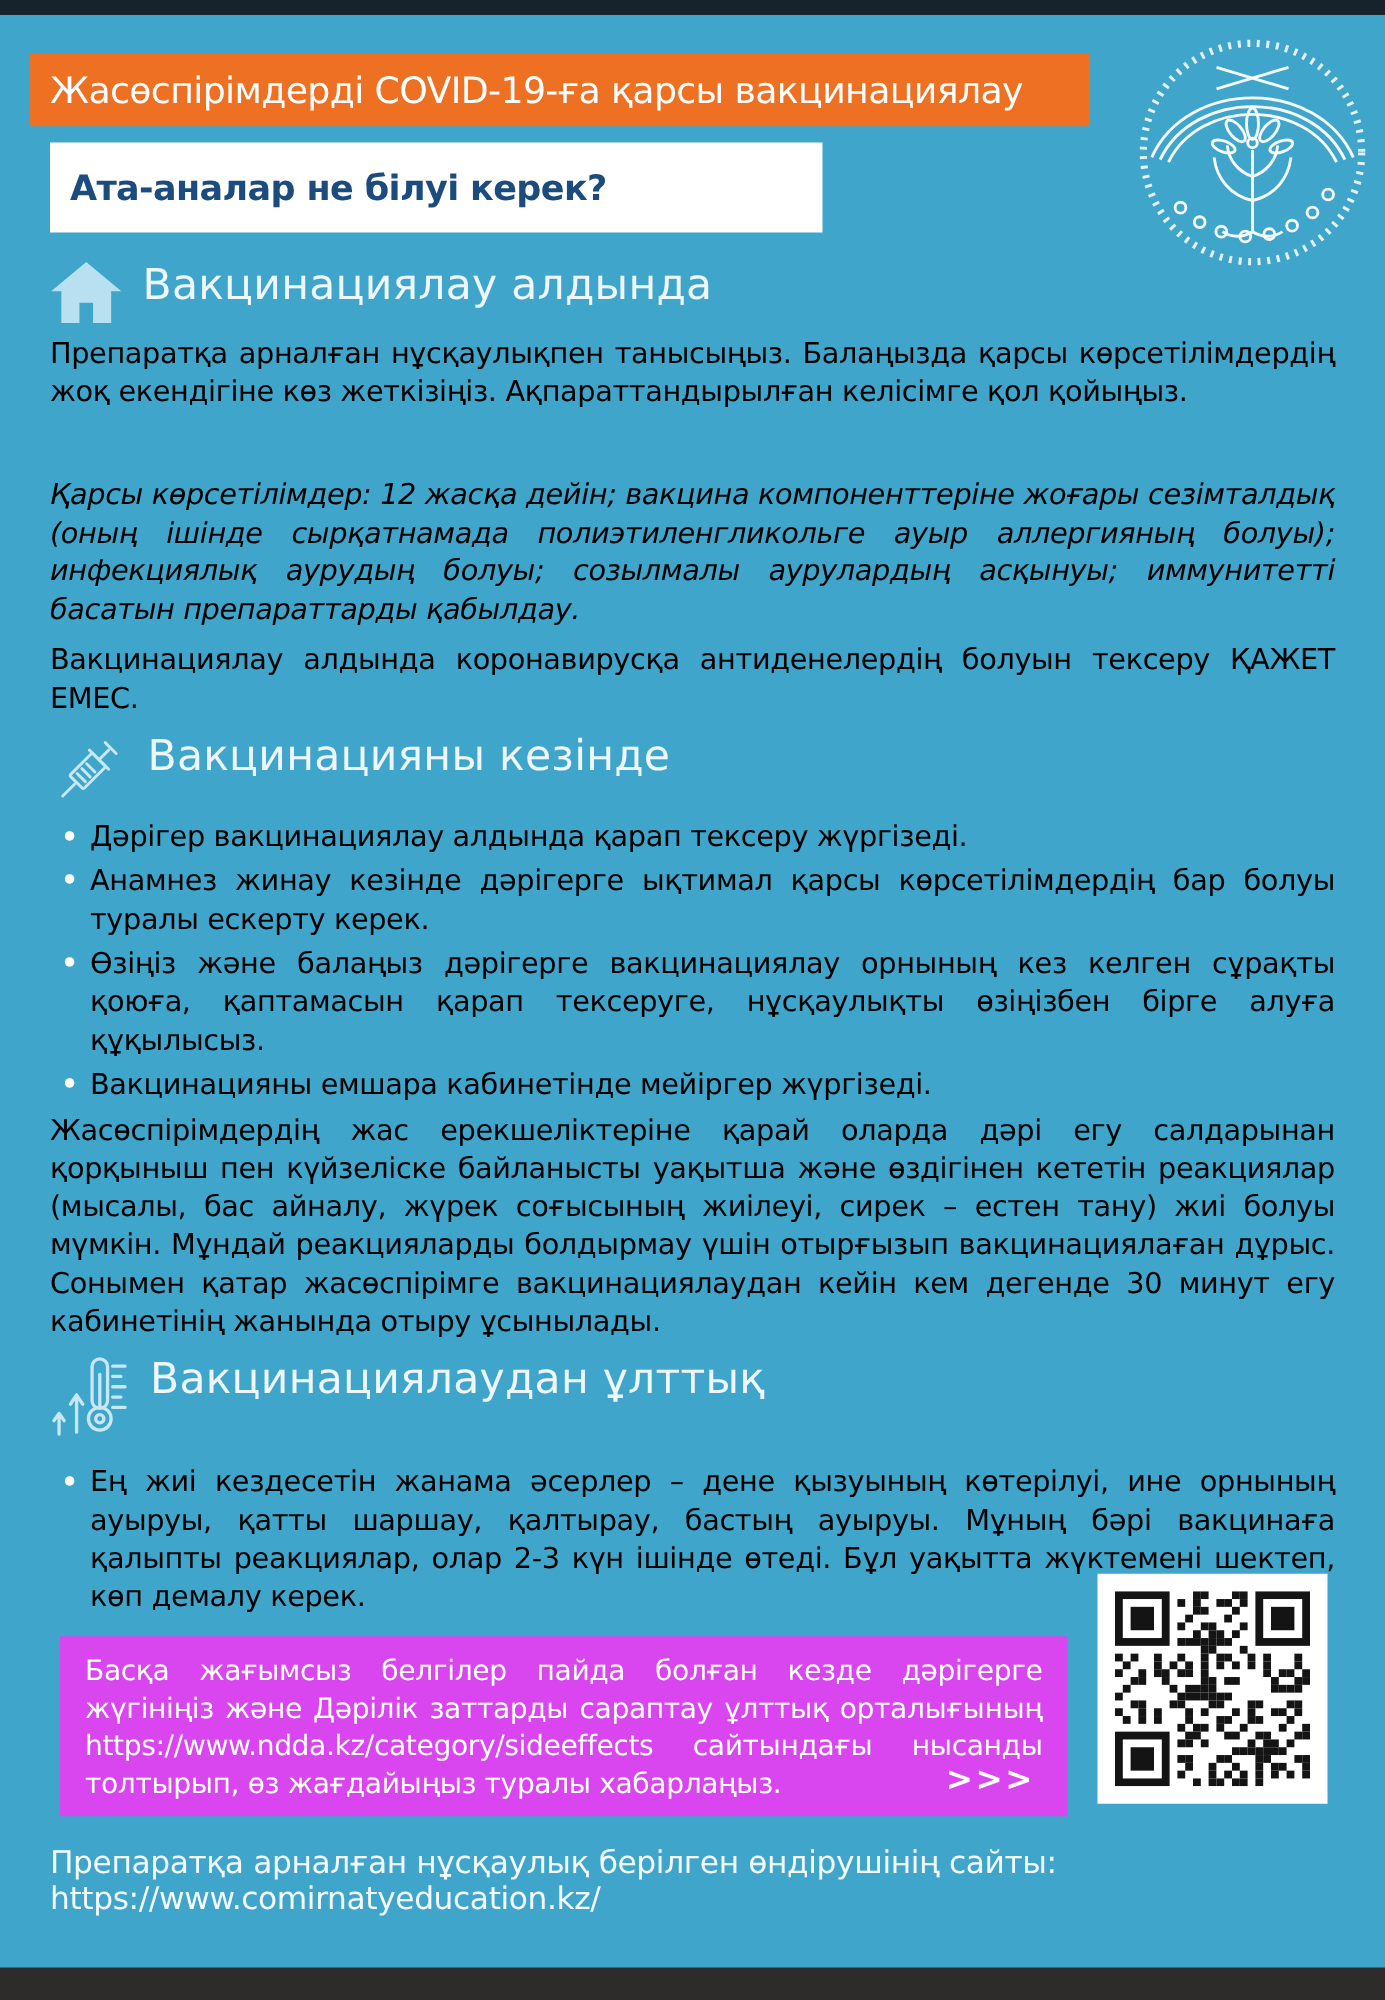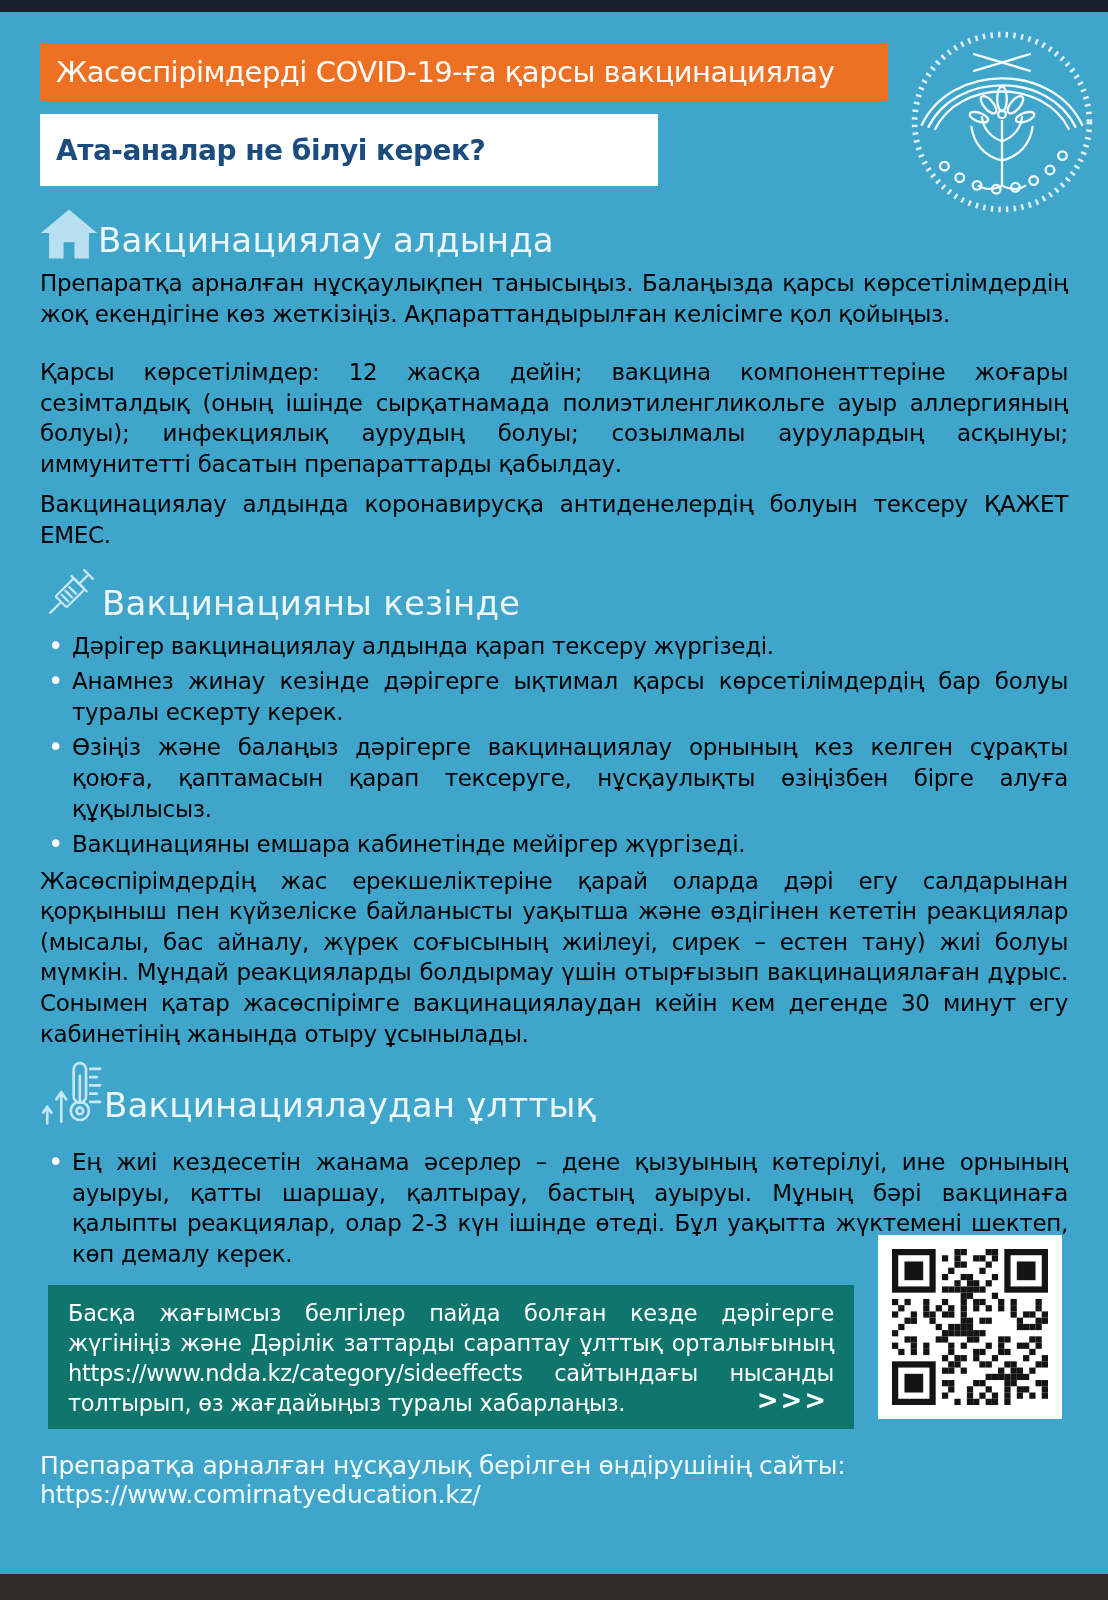--- a/index.html
+++ b/index.html
@@ -10,64 +10,64 @@
     color:#ffffff;
   }
   .letterbox{position:absolute;left:0;width:100%;z-index:5;}
   .letterbox.top{top:0;height:12px;background:#17232c;}
   .letterbox.bottom{bottom:0;height:26px;background:#2d2c2b;}
 
   .poster{position:absolute;top:12px;left:0;width:1108px;height:1562px;}
 
   
   .banner-orange{
-    position:absolute;left:40px;top:31px;width:848px;height:58px;
+    position:absolute;left:24px;top:31px;width:848px;height:58px;
     background:#ee7023;display:flex;align-items:center;box-sizing:border-box;
     padding:16px 16px;
   }
   .banner-orange span{font-size:29px;font-weight:500;letter-spacing:-0.5px;color:#fff;}
   .banner-white{
     position:absolute;left:40px;top:102px;width:618px;height:72px;
     background:#ffffff;display:flex;align-items:center;box-sizing:border-box;
     padding:0 16px;
   }
   .banner-white span{font-size:28px;font-weight:700;letter-spacing:-0.5px;color:#1b4c7d;}
 
   .logo{position:absolute;top:14px;right:10px;width:192px;height:192px;}
 
   
   .content{
     position:absolute;left:40px;top:196px;width:1028px;
   }
-  .sec-head{display:flex;align-items:flex-end;margin:0 0 8px 0;}
+  .sec-head{display:flex;align-items:flex-start;gap:16px;margin:0 0 8px 0;}
   .sec-head h2{
     margin:0;font-size:34px;font-weight:400;color:#eef7fb;letter-spacing:0.2px;
   }
   .sec-head .ic{flex:0 0 auto;display:flex;align-items:center;justify-content:center;}
 
   p.body, li{
     font-size:23px;line-height:1.33;letter-spacing:-0.3px;
     text-align:justify;color:#000000;
   }
   p.body{margin:0 0 10px 0;}
-  p.italic{}
+  p.italic{font-style:italic;margin-top:24px;}
   ul.blt{list-style:none;margin:4px 0 6px 0;padding:0;}
   ul.blt li{position:relative;padding-left:32px;margin-bottom:5px;}
   ul.blt li::before{
     content:"\2022";position:absolute;left:8px;top:-2px;font-size:26px;color:#ffffff;
   }
 
   .gap-sm{height:10px;}
   .gap-md{height:18px;}
 
   
   .bottom-row{position:relative;margin-top:10px;width:100%;height:150px;}
   .report-box{
     position:absolute;left:8px;top:6px;width:806px;height:144px;box-sizing:border-box;
-    background:#0f766e;padding:14px 20px 12px 20px;
+    background:#d946ef;padding:14px 20px 12px 20px;
   }
   .report-box p{margin:0;font-size:22.5px;line-height:1.32;letter-spacing:-0.3px;text-align:justify;color:#fff;}
   .report-box .arrows{
     position:absolute;right:26px;bottom:14px;font-size:26px;font-weight:700;
     letter-spacing:2px;color:#fff;
   }
   .qr-box{
     position:absolute;right:6px;top:-44px;width:184px;height:184px;background:#ffffff;
     display:flex;align-items:center;justify-content:center;
   }

